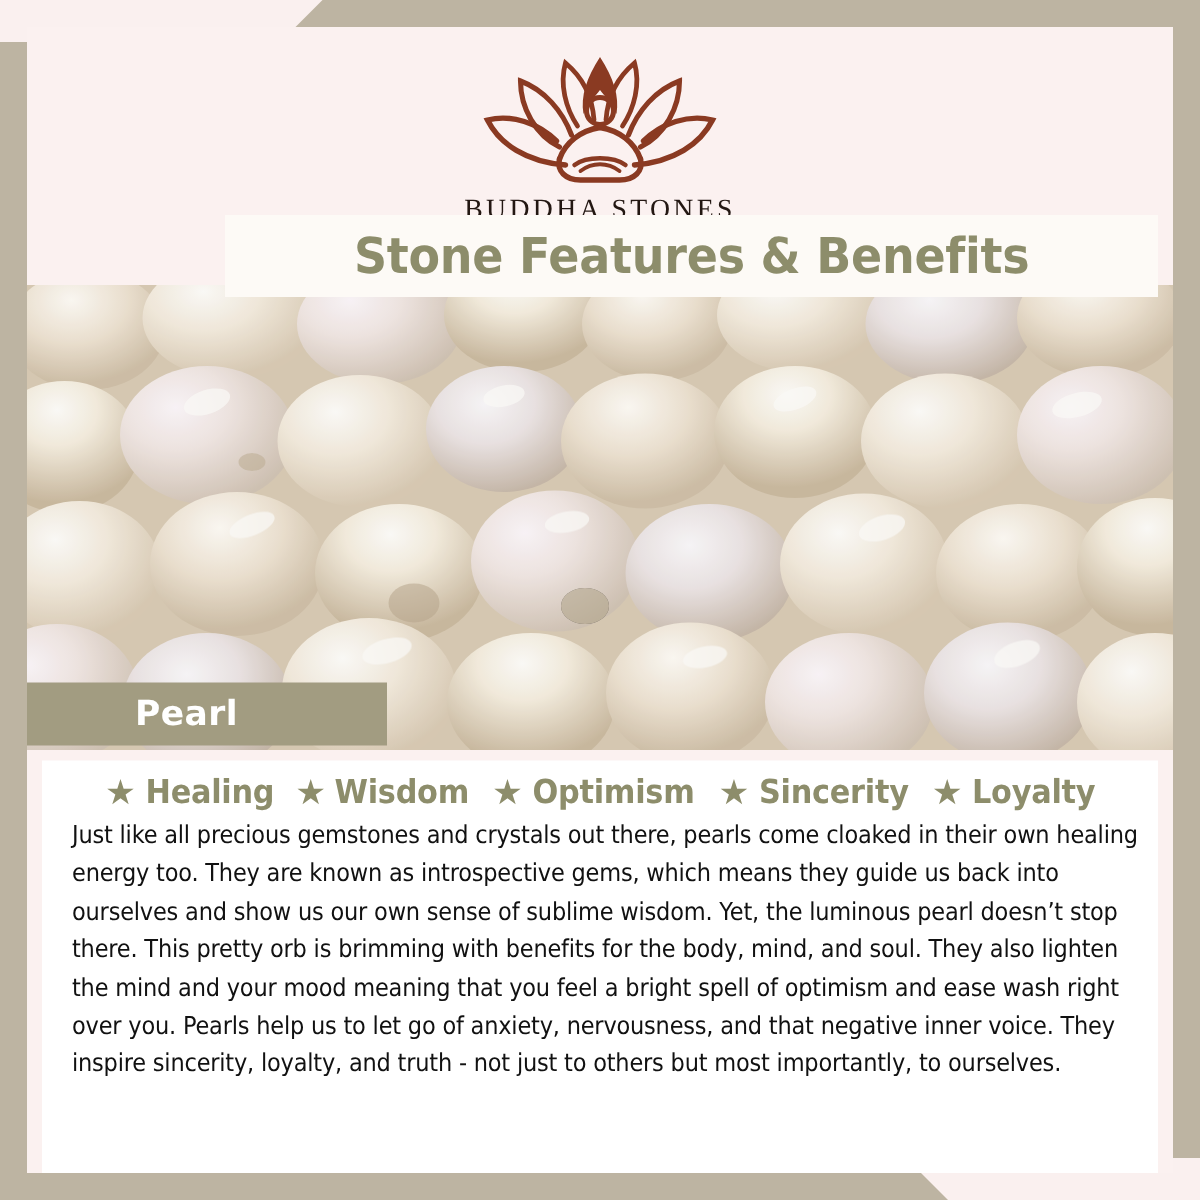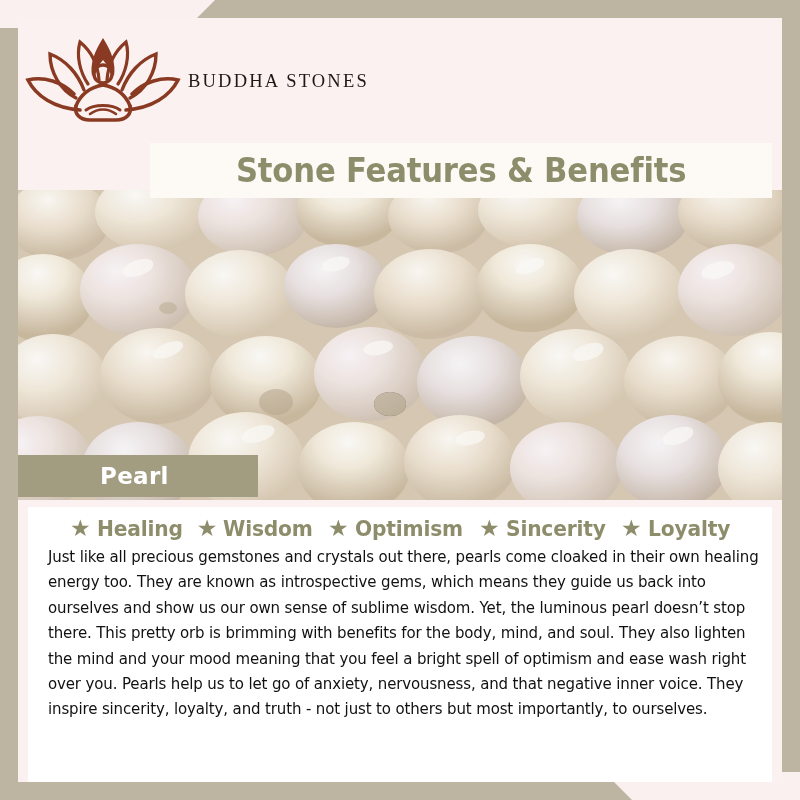--- a/index.html
+++ b/index.html
@@ -37,21 +37,21 @@
   .card {
     position:absolute; left:18px; top:18px;
     width:764px; height:764px;
     background:#fbf1f0;
     z-index:2;
   }
 
   
   .logo-wrap {
     position:absolute; left:0; top:14px; width:764px;
-    display:flex; flex-direction:row; align-items:center;
+    display:flex; flex-direction:column; align-items:center;
     z-index:3;
   }
   .logo-mark { width:170px; height:92px; display:block; }
   .logo-text {
     margin-top:6px;
     font-family:"Liberation Serif", serif;
     font-size:18.5px; letter-spacing:2.2px; color:#231712;
     font-weight:400;
   }
 
@@ -79,21 +79,20 @@
   }
   .photo svg { display:block; width:100%; height:100%; }
 
   
   .name-band {
     position:absolute; left:0px; top:437px;
     width:240px; height:42px;
     background:#a29c81;
     display:flex; align-items:center;
     z-index:5;
-    padding-left:10px;
   }
   .name-text {
     color:#ffffff; font-size:23px; font-weight:bold;
     font-family:"DejaVu Sans", sans-serif;
     margin-left:72px; letter-spacing:0.3px;
   }
 
   
   .panel {
     position:absolute; left:10px; top:489px;

